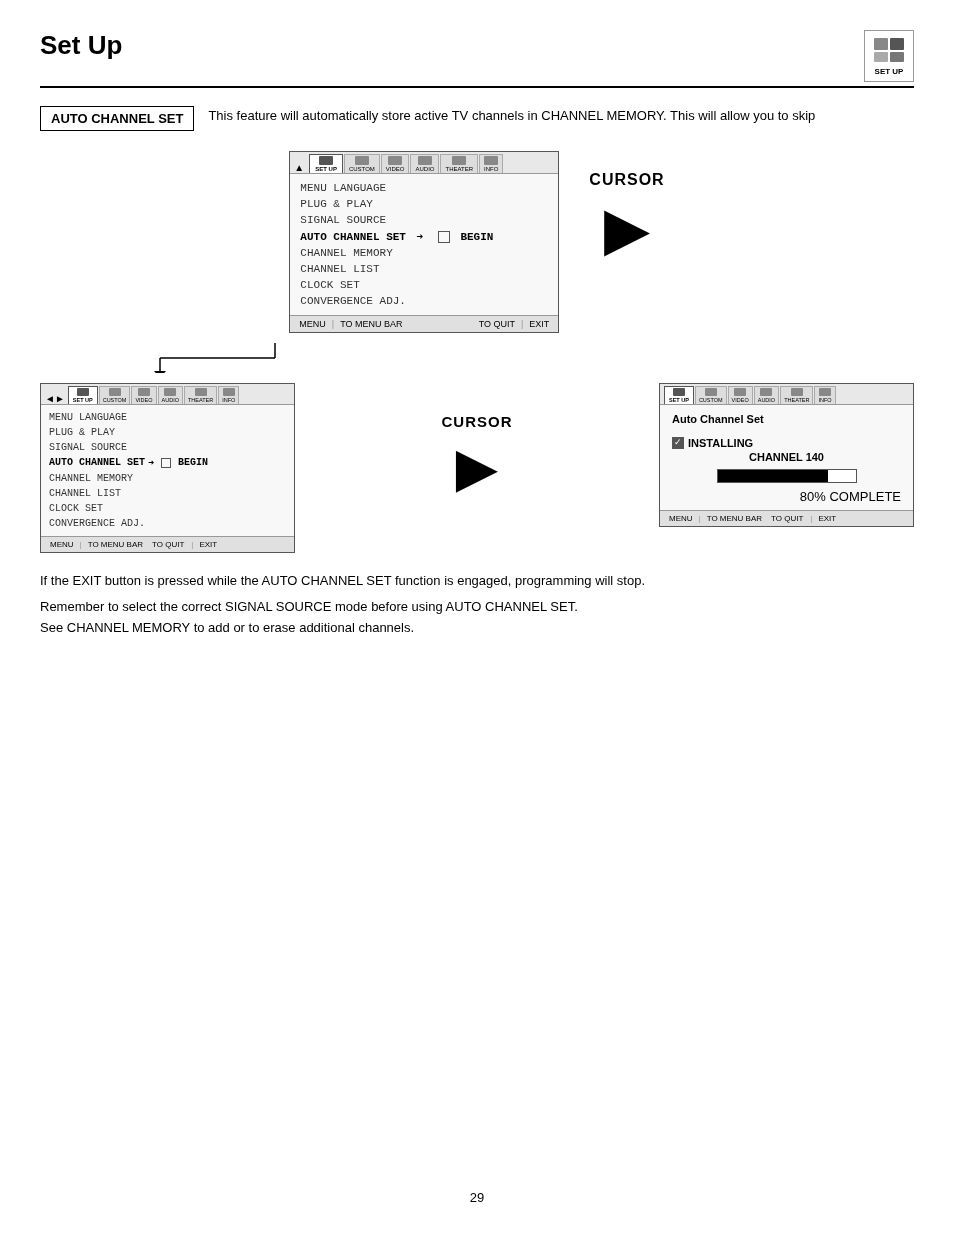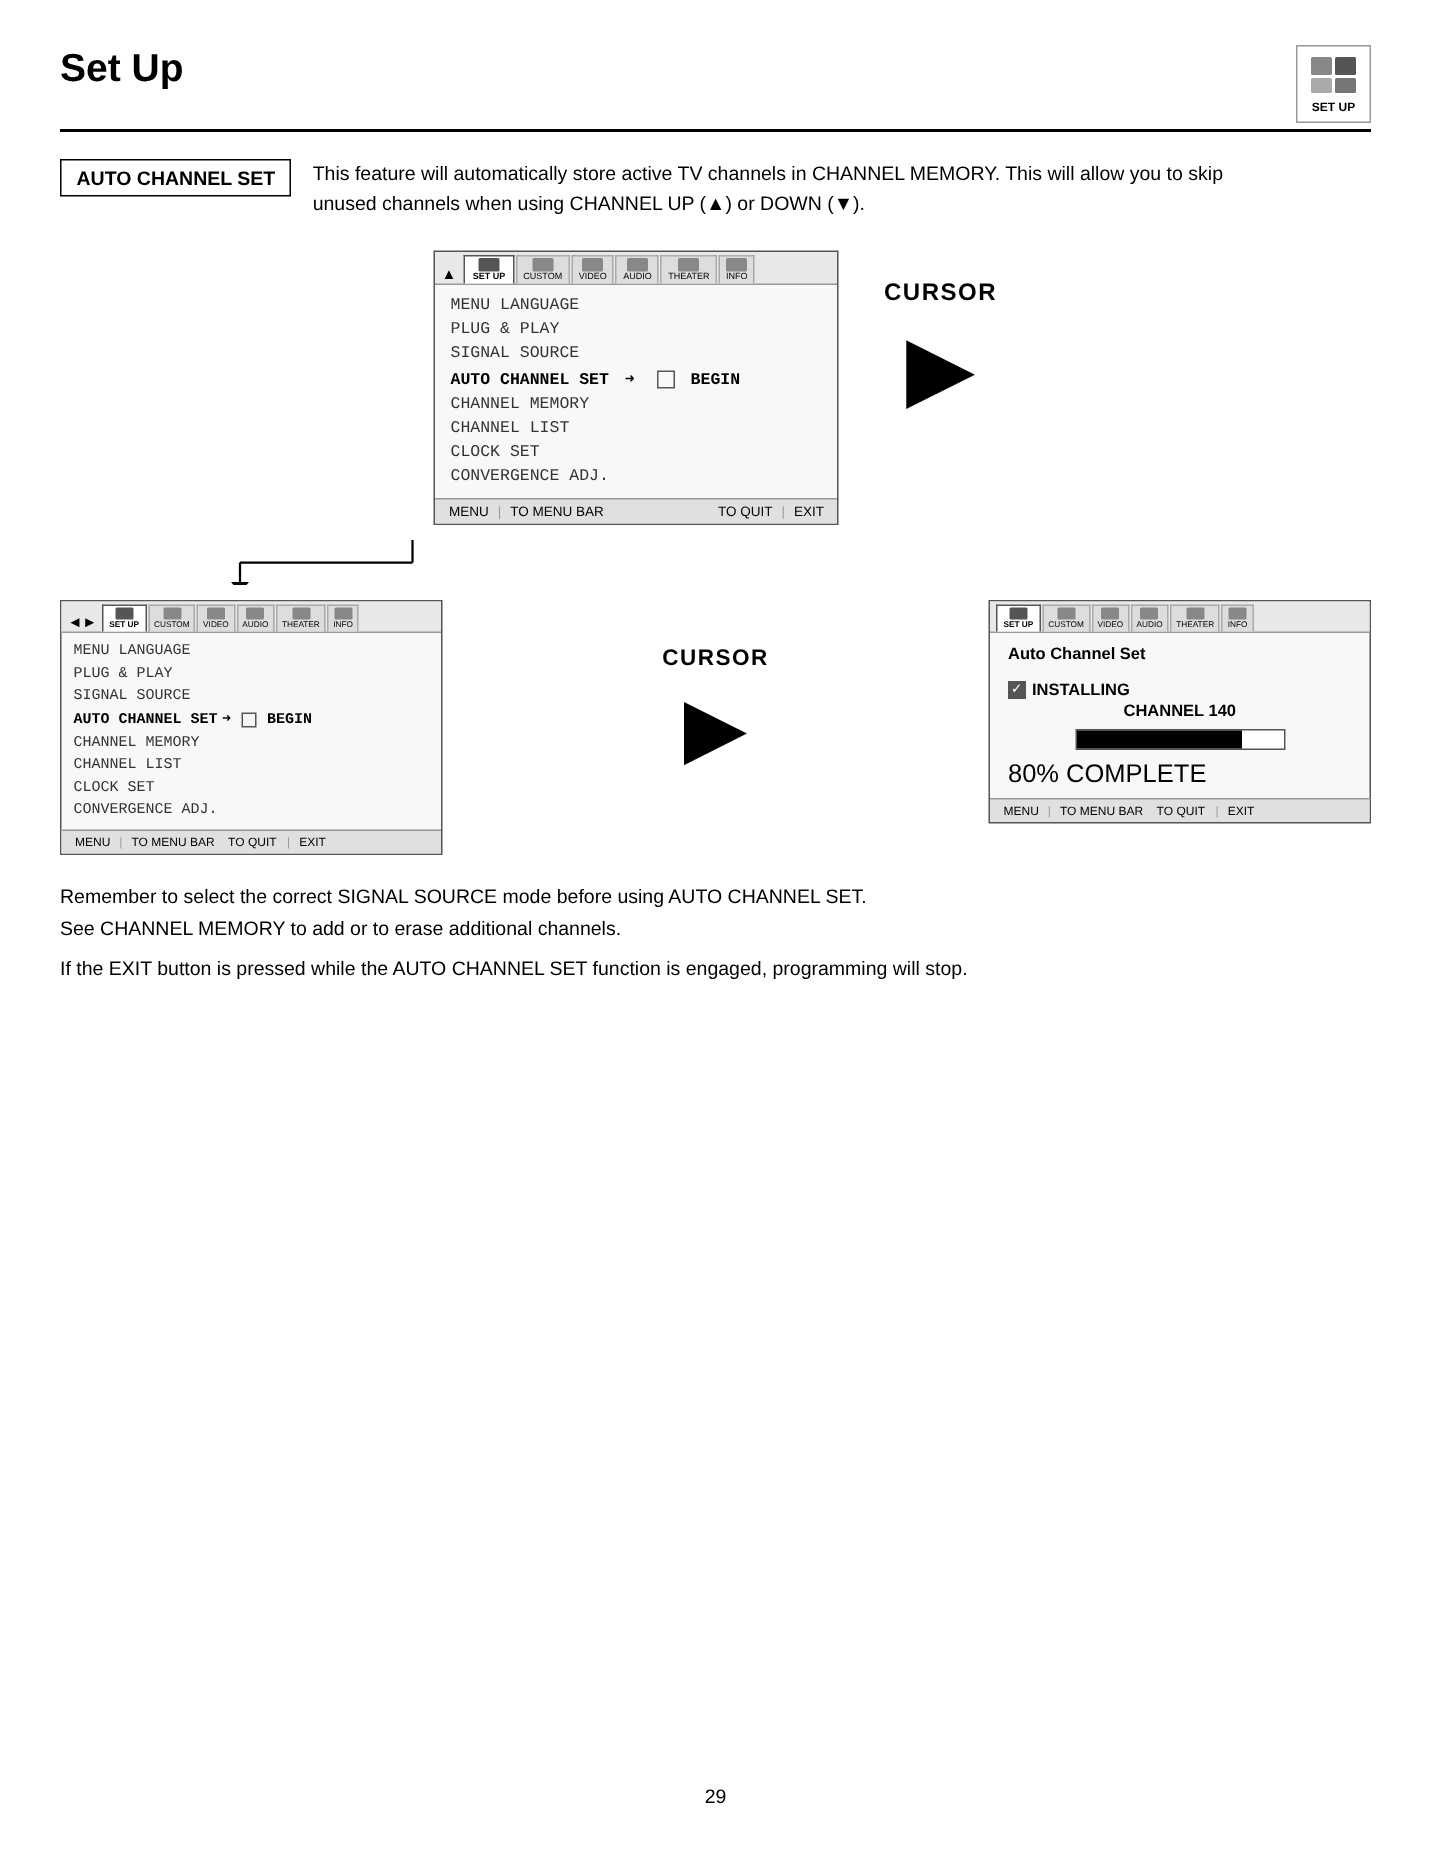--- a/index.html
+++ b/index.html
@@ -203,21 +203,20 @@
         </svg>
       </div>
       <div style="font-size:8px;font-weight:bold;margin-top:2px;">SET UP</div>
     </div>
   </div>
 
   <div class="feature-section">
     <div class="feature-label-box">AUTO CHANNEL SET</div>
     <div class="feature-description">
       <span>This feature will automatically store active TV channels in CHANNEL MEMORY.  This will allow you to skip</span><br>
-      <span>unused channels when using CHANNEL UP (▲) or DOWN (▼).</span>
     </div>
   </div>
 
   <div style="display:flex; justify-content:center; align-items:flex-start; margin-bottom:10px; position:relative;">
 
     <div style="position:relative;">
       <div class="menu-screen" style="width:270px;">
 
         <div style="background:#e8e8e8; border-bottom:1px solid #999; display:flex; align-items:flex-end; padding:2px 4px 0 4px; gap:1px;">
           <span style="font-size:10px; font-weight:bold; margin-right:4px;">▲</span>
@@ -398,38 +397,38 @@
           </div>
           <div class="installing-line">
             <span class="checkbox-checked"></span>
             <span style="font-size:11px; font-weight:bold;">INSTALLING</span>
           </div>
           <div style="font-size:11px; font-weight:bold; text-align:center; margin-bottom:6px;">CHANNEL 140</div>
 
           <div class="progress-bar-outer">
             <div class="progress-bar-inner" style="width: 80%;"></div>
           </div>
-          <div style="font-size:17px; text-align:left; margin-top:4px;">80% COMPLETE</div>
+          <div style="font-size:13px; text-align:right; margin-top:4px;">80% COMPLETE</div>
         </div>
 
         <div class="menu-bottom-bar" style="font-size:8px;">
           <span class="menu-bottom-label" style="font-size:8px;">MENU</span>
           <span class="menu-bottom-sep">|</span>
           <span class="menu-bottom-label" style="font-size:8px;">TO MENU BAR</span>
           <span style="margin:0 4px;">TO QUIT</span>
           <span class="menu-bottom-sep">|</span>
           <span class="menu-bottom-label" style="font-size:8px;">EXIT</span>
         </div>
       </div>
     </div>
   </div>
 
   <div class="body-text">
+    <p>If the EXIT button is pressed while the AUTO CHANNEL SET function is engaged, programming will stop.</p>
     <p>
       <span>Remember to select the correct SIGNAL SOURCE mode before using AUTO CHANNEL SET.</span><br>
       <span>See CHANNEL MEMORY to add or to erase additional channels.</span>
     </p>
-    <p>If the EXIT button is pressed while the AUTO CHANNEL SET function is engaged, programming will stop.</p>
   </div>
 
   <div class="page-number">29</div>
 
 </div>
 
 </body></html>

